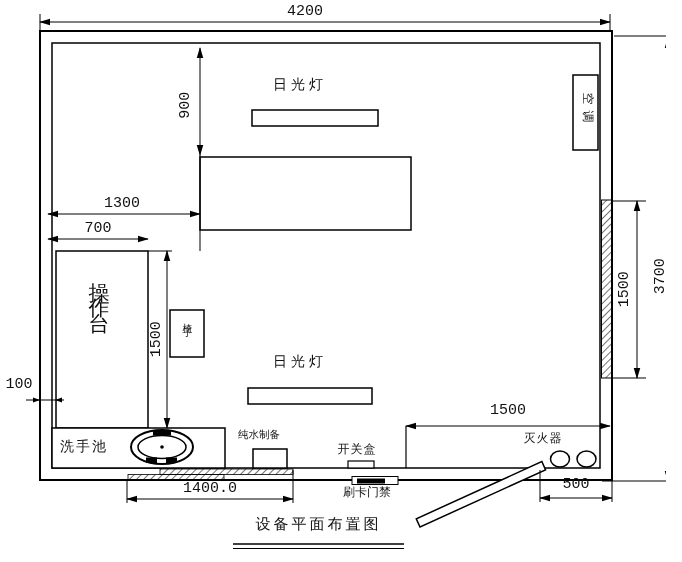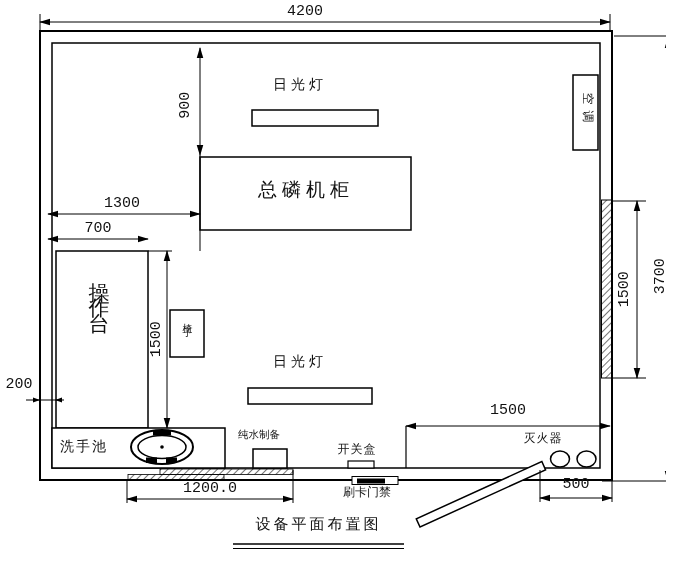--- a/index.html
+++ b/index.html
@@ -111,29 +111,28 @@
     <path d="M233,544 H404" stroke="#000" stroke-width="1.5"></path>
     <path d="M233,548.5 H404" stroke="#000" stroke-width="1"></path>
   </svg>
 
   <div class="lbl dim ctr" style="left:270px;top:4px;width:70px;">4200</div>
   <div class="lbl dim ctr rot-ccw" style="left:631px;top:268px;width:60px;">3700</div>
   <div class="lbl dim ctr rot-ccw" style="left:161px;top:97px;width:50px;">900</div>
   <div class="lbl dim ctr" style="left:82px;top:196px;width:80px;">1300</div>
   <div class="lbl dim ctr" style="left:58px;top:221px;width:80px;">700</div>
   <div class="lbl dim ctr rot-ccw" style="left:127px;top:331px;width:60px;">1500</div>
-  <div class="lbl dim ctr" style="left:0px;top:377px;width:38px;">200</div>
-  <div class="lbl dim ctr" style="left:170px;top:481px;width:80px;">1200.0</div>
+  <div class="lbl dim ctr" style="left:0px;top:377px;width:38px;">100</div>
+  <div class="lbl dim ctr" style="left:170px;top:481px;width:80px;">1400.0</div>
   <div class="lbl dim ctr" style="left:468px;top:403px;width:80px;">1500</div>
   <div class="lbl dim ctr" style="left:546px;top:477px;width:60px;">500</div>
   <div class="lbl dim ctr rot-ccw" style="left:595px;top:281px;width:60px;">1500</div>
 
   <div class="lbl ctr" style="left:240px;top:78px;width:120px;font-size:14px;letter-spacing:4px;">日光灯</div>
   <div class="lbl ctr" style="left:240px;top:355px;width:120px;font-size:14px;letter-spacing:4px;">日光灯</div>
-  <div class="lbl ctr" style="left:206px;top:181px;width:200px;font-size:19px;letter-spacing:5px;">总磷机柜</div>
   <div class="lbl ctr rot-cw" style="left:561px;top:104px;width:50px;font-size:12px;letter-spacing:6px;">空调</div>
   <div class="lbl vert" style="left:86px;top:266px;font-size:21px;letter-spacing:15px;">操作台</div>
   <div class="lbl vert" style="left:181px;top:315px;font-size:10px;letter-spacing:5px;">椅子</div>
   <div class="lbl" style="left:60px;top:440px;font-size:14px;letter-spacing:2px;">洗手池</div>
   <div class="lbl ctr" style="left:222px;top:430px;width:74px;font-size:10.5px;">纯水制备</div>
   <div class="lbl ctr" style="left:327px;top:444px;width:60px;font-size:12px;letter-spacing:1px;">开关盒</div>
   <div class="lbl ctr" style="left:330px;top:487px;width:74px;font-size:12px;text-align:center;">刷卡门禁</div>
   <div class="lbl ctr" style="left:506px;top:433px;width:74px;font-size:12px;letter-spacing:1px;">灭火器</div>
 
   <div class="lbl ctr" style="left:233px;top:518px;width:171px;font-size:15px;letter-spacing:3px;text-align:center;">设备平面布置图</div>

